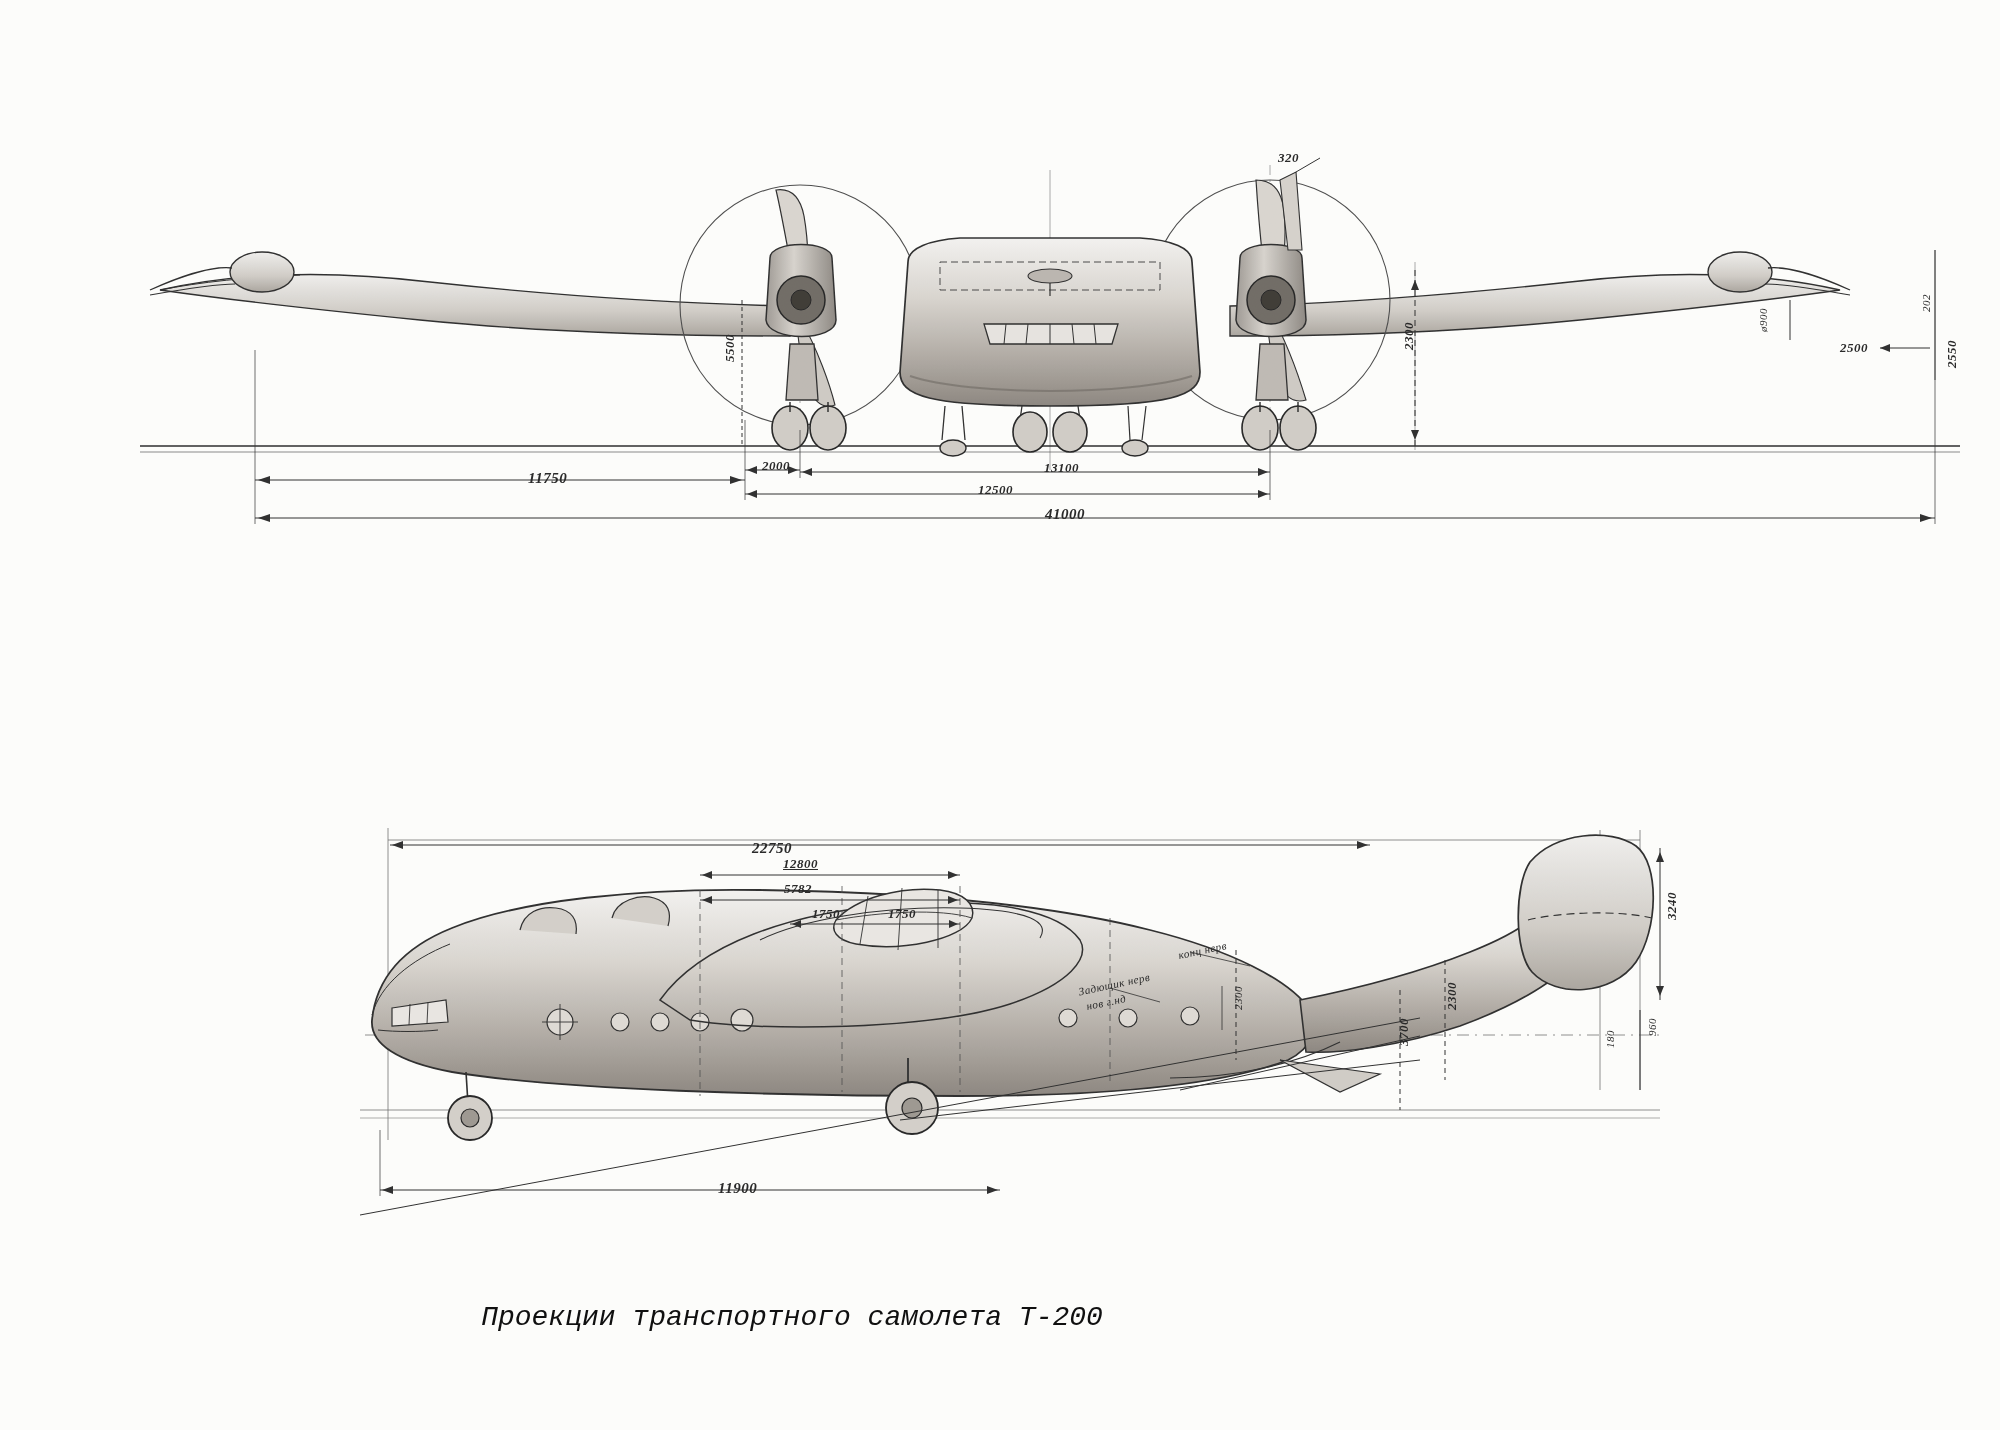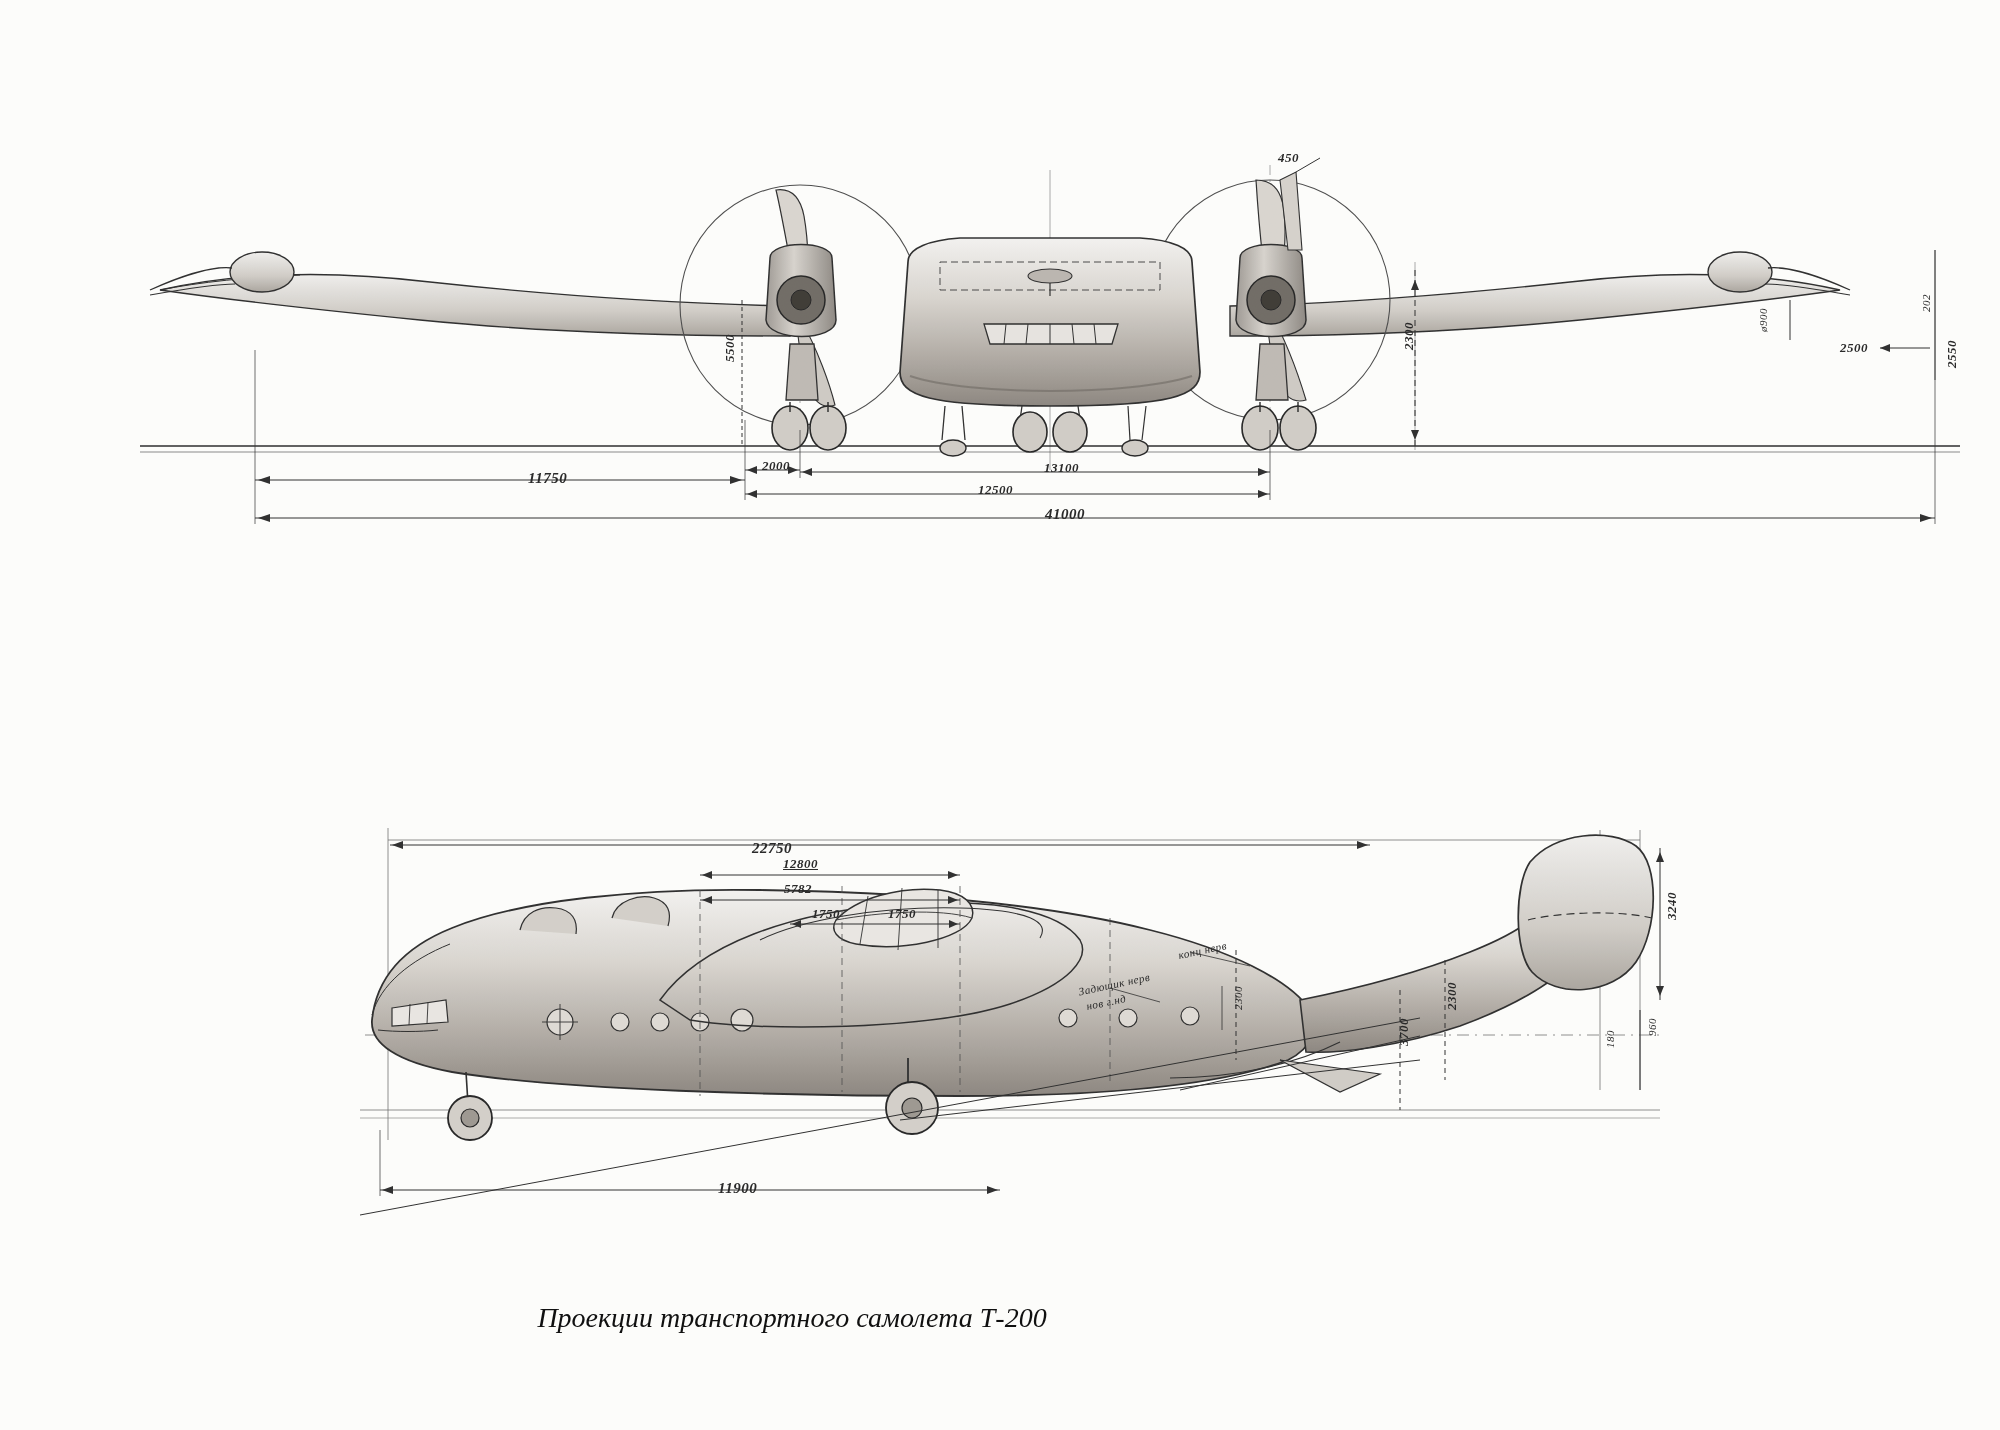--- a/index.html
+++ b/index.html
@@ -40,21 +40,21 @@
   .dim-label.tiny { font-size: 11px; font-weight: normal; }
   .vert {
     transform: rotate(-90deg);
     transform-origin: left top;
   }
   .caption {
     position: absolute;
     left: 0;
     width: 1584px;
     text-align: center;
-    font-family: Liberation Serif, serif;
+    font-family: Liberation Mono, monospace;
     font-style: italic;
     font-size: 28px;
     color: #101010;
   }
   #caption-line1 { top: 1302px; }
   #caption-line2 { top: 1345px; }
 </style>
 </head>
 <body>
 
@@ -351,21 +351,21 @@
         <line x1="380" y1="1190" x2="1000" y2="1190"></line>
         <path d="M 382,1190 l 11,-4 l 0,8 z" fill="#2b2b2b" stroke="none"></path>
         <path d="M 998,1190 l -11,-4 l 0,8 z" fill="#2b2b2b" stroke="none"></path>
         <line x1="380" y1="1130" x2="380" y2="1196" stroke-width="0.7"></line>
       </g>
     </g>
 
     <rect x="0" y="0" width="2000" height="1430" fill="#fdfdfb" opacity="0.03" filter="url(#grain)"></rect>
   </svg>
 
-  <div class="dim-label small" style="left:1278px; top:150px;">450</div>
+  <div class="dim-label small" style="left:1278px; top:150px;">320</div>
 
   <div class="dim-label small vert" style="left:722px; top:362px;">5500</div>
 
   <div class="dim-label small vert" style="left:1401px; top:350px;">2300</div>
 
   <div class="dim-label tiny vert" style="left:1757px; top:332px;">ø900</div>
 
   <div class="dim-label small vert" style="left:1944px; top:368px;">2550</div>
 
   <div class="dim-label tiny vert" style="left:1920px; top:312px;">202</div>

